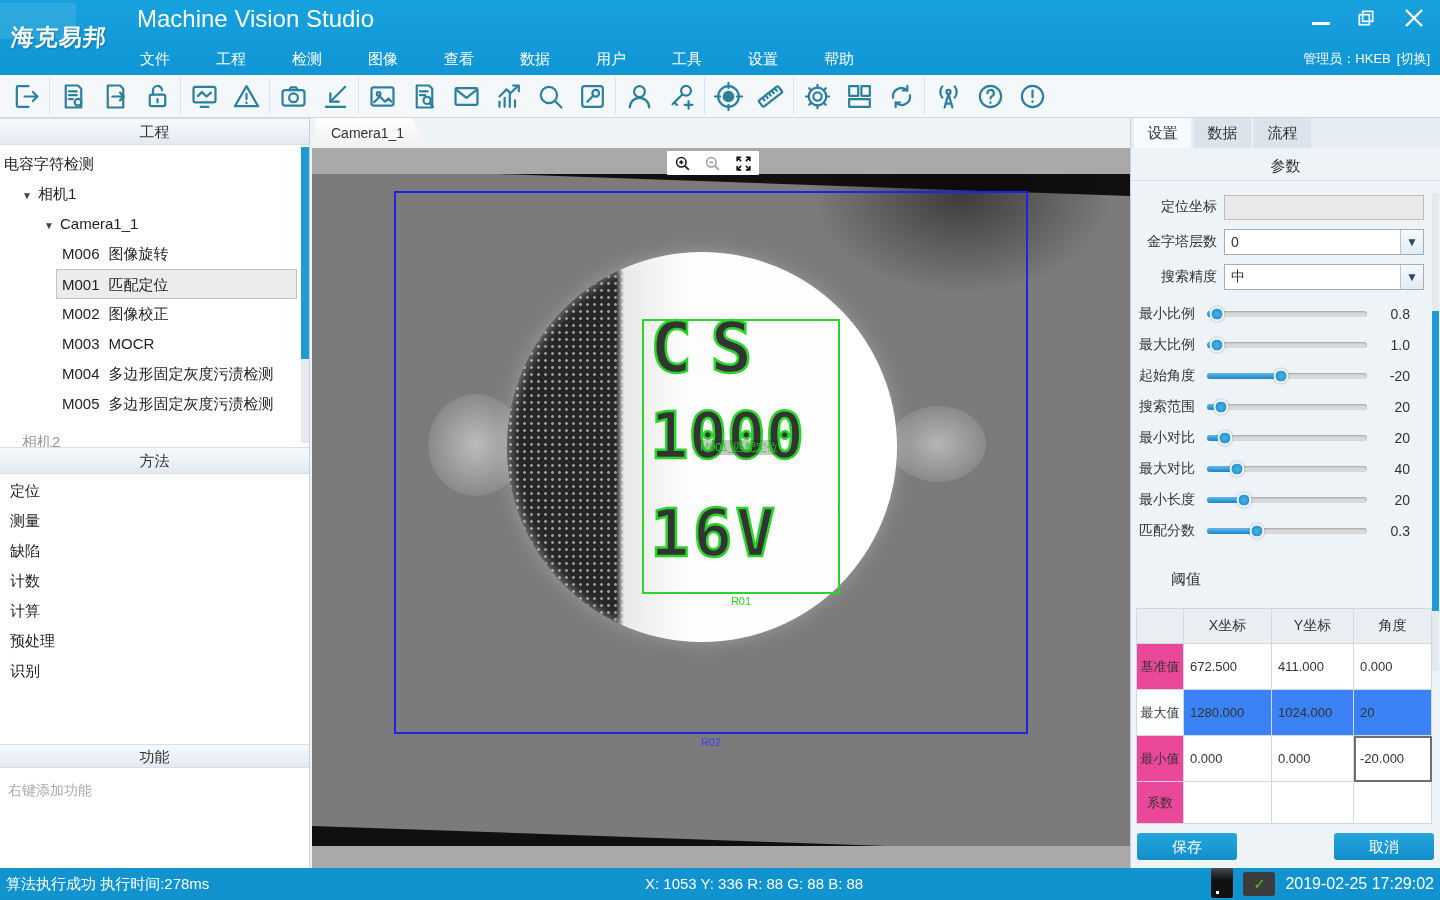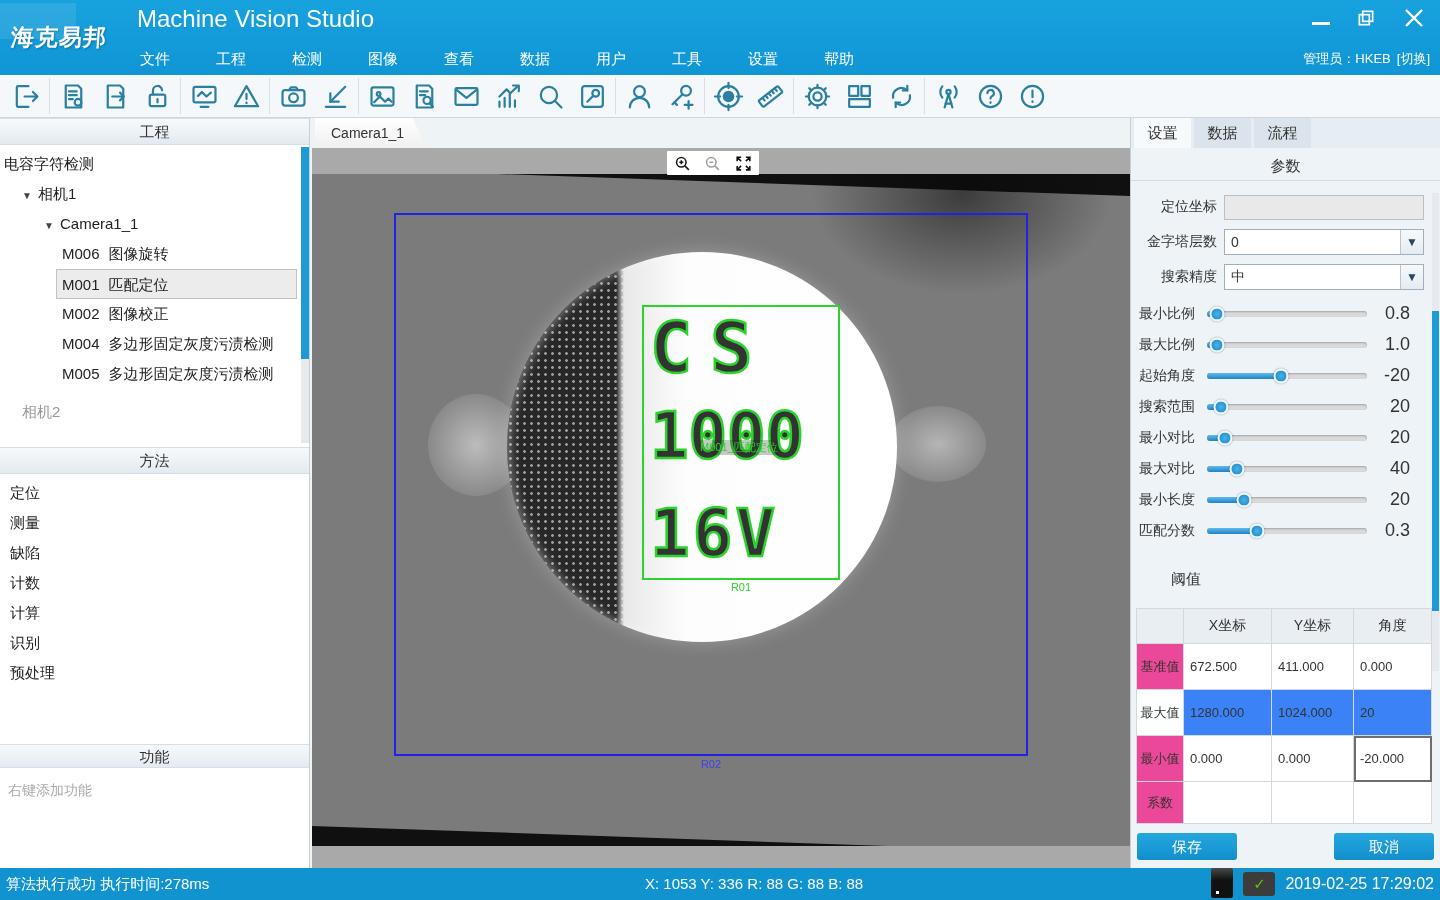--- a/index.html
+++ b/index.html
@@ -44,21 +44,21 @@
   .ind0 { padding-left:4px; }
   .ind1 { padding-left:22px; }
   .ind2 { padding-left:44px; }
   .ind3 { padding-left:62px; }
   .trow.sel { background:#ececec; border:1px solid #c3c3c3; margin-left:56px; margin-right:12px;
               padding-left:5px; }
   .trow.dim { color:#9a9a9a;margin-top:8px; }
   .tscroll { position:absolute; right:0; top:2px; width:8px; height:296px; background:#e7eaec; }
   .tthumb  { position:absolute; left:0; top:0; width:8px; height:212px; background:#1e9ad6; }
   .methodsarea { padding-top:4px; height:270px; }
-  .mrow { height:30px; line-height:30px; font-size:15px; padding-left:10px; color:#222; }
+  .mrow { height:30px; line-height:30px; font-size:15px; padding-left:10px; color:#222;font-family:Liberation Mono, monospace; }
   .funchead { height:24px; line-height:23px; }
   .funchint { padding:14px 0 0 8px; font-size:14px; color:#aaa; }
 
   
   .center { position:absolute; left:310px; top:118px; bottom:32px; width:820px; background:#eef3f6; }
   .tabbar { height:30px; position:relative; }
   .vtab { position:absolute; left:5px; top:0; width:112px; height:30px;
           background:linear-gradient(#ffffff,#f0f0f0);
           clip-path:polygon(0 0,87% 0,100% 100%,0 100%);
           font-size:14px; color:#333; line-height:30px; padding-left:16px; }
@@ -76,32 +76,32 @@
   .lead-l { position:absolute; left:116px; top:220px; width:96px; height:102px; border-radius:50%;
             background:radial-gradient(#bcbcbc,#868686 75%); }
   .lead-r { position:absolute; left:578px; top:232px; width:96px; height:76px; border-radius:50%;
             background:radial-gradient(#b5b5b5,#878787 75%); }
   .cap { position:absolute; left:195px; top:78px; width:390px; height:390px; border-radius:50%;
          overflow:hidden; background:linear-gradient(90deg,#272727 0 28%,#e8e8e8 30%,#fdfdfd 46%,#ffffff);
          box-shadow:inset 4px 0 10px rgba(255,255,255,.35), 0 0 18px rgba(255,255,255,.25); }
   .cap::before { content:""; position:absolute; left:0; top:0; width:30%; height:100%;
          background-image:radial-gradient(rgba(235,235,235,.6) 1px, transparent 1.7px);
          background-size:7px 7px; }
-  .groi { position:absolute; left:330px; top:131px; width:198px; height:275px; border:2px solid #2bd42b; }
+  .groi { position:absolute; left:330px; top:145px; width:198px; height:275px; border:2px solid #2bd42b; }
   .glabel { position:absolute; left:50%; bottom:-15px; transform:translateX(-50%);
             color:#2bd42b; font-size:11px; }
   .ptext { position:absolute; left:338px; top:130px; color:#333;
            font-family:"DejaVu Sans Mono",monospace; font-weight:bold; font-size:70px; line-height:88px;
            -webkit-text-stroke:2.5px #2bd42b; }
   .ptext .l1 { letter-spacing:18px; }
   .ptext .l2 { letter-spacing:0px; font-size:64px; }
   .ptext .l3 { letter-spacing:3px; font-size:66px; margin-top:10px; }
   .match-label { position:absolute; left:388px; top:266px; font-size:11px; color:#2bd42b;
                  -webkit-text-stroke:0; background:rgba(40,40,40,.25); }
-  .broi { position:absolute; left:82px; top:39px; width:634px; height:543px; border:2px solid #2121e8; }
+  .broi { position:absolute; left:82px; top:17px; width:634px; height:543px; border:2px solid #2121e8; }
   .blabel { position:absolute; left:50%; bottom:-16px; transform:translateX(-50%);
             color:#4040f2; font-size:11px; }
 
   
   .inspector { position:absolute; right:0; top:118px; width:310px; bottom:32px; background:#eef3f8;
                border-left:1px solid #c6d0d8; }
   .itabs { height:30px; display:flex; padding-left:3px; background:#e6edf3; }
   .itab { width:57px; text-align:center; line-height:30px; font-size:15px; color:#333;
           background:#dbe4ec; margin-right:3px; }
   .itab.active { background:#f7fafc; }
@@ -117,21 +117,21 @@
                  color:#25486b; font-size:12px; display:flex; align-items:center; justify-content:center; }
   .srow { display:flex; align-items:center; height:31px; }
   .slabel { width:66px; font-size:14px; }
   .strack { position:relative; width:160px; height:6px; background:#dadada; border-radius:3px;
             margin:0 6px 0 2px; box-shadow:inset 0 1px 2px rgba(0,0,0,.25); }
   .sfill { position:absolute; left:0; top:0; height:100%; border-radius:3px;
            background:linear-gradient(#63b9e8,#1b84c8); }
   .sthumb { position:absolute; top:50%; width:15px; height:15px; border-radius:50%;
             background:radial-gradient(#4db1e6,#1486c6); border:2px solid #eaf5fc;
             box-shadow:0 0 2px rgba(0,0,0,.45); transform:translate(-50%,-50%); }
-  .sval { flex:1; text-align:right; font-size:18px; padding-right:22px; }
+  .sval { flex:1; text-align:right; font-size:14px; padding-right:22px; }
   .vscroll { position:absolute; right:1px; top:75px; width:7px; height:478px; background:#e6eaee; }
   .vthumb { position:absolute; left:0; top:118px; width:7px; height:300px; background:#1e9ad6; }
   .thr-header { position:absolute; top:452px; left:0; right:8px; font-size:15px;margin-left:40px; }
   .ptable { position:absolute; top:490px; left:5px; display:grid;
             grid-template-columns:47px 88px 82px 78px; border-top:1px solid #d2d8dd; border-left:1px solid #d2d8dd; }
   .cell { border-right:1px solid #d2d8dd; border-bottom:1px solid #d2d8dd; font-size:13px;
           display:flex; align-items:center; }
   .c-h { height:35px; justify-content:center; background:#e9eef3; font-size:14px; }
   .c-l { justify-content:center; background:#ec4899; }
   .c-v { padding-left:6px; background:#fff; }
@@ -374,36 +374,37 @@
 
 <div class="sidebar">
   <div class="shead">工程</div>
   <div class="treearea">
     <div class="trow ind0"><span>电容字符检测</span></div>
     <div class="trow ind1"><span class="tarrow">▼</span><span>相机1</span></div>
     <div class="trow ind2"><span class="tarrow">▼</span><span>Camera1_1</span></div>
     <div class="trow ind3"><span class="tcode">M006</span><span>图像旋转</span></div>
     <div class="trow ind3 sel"><span class="tcode">M001</span><span>匹配定位</span></div>
     <div class="trow ind3"><span class="tcode">M002</span><span>图像校正</span></div>
+    <div class="trow ind3"><span class="tcode">M003</span><span>MOCR</span></div>
     <div class="trow ind3"><span class="tcode">M004</span><span>多边形固定灰度污渍检测</span></div>
     <div class="trow ind3"><span class="tcode">M005</span><span>多边形固定灰度污渍检测</span></div>
     <div class="trow ind1 dim"><span>相机2</span></div>
     <div class="tscroll">
         <div class="tthumb"></div>
       </div>
   </div>
   <div class="shead">方法</div>
   <div class="methodsarea">
     <div class="mrow">定位</div>
     <div class="mrow">测量</div>
     <div class="mrow">缺陷</div>
     <div class="mrow">计数</div>
     <div class="mrow">计算</div>
+    <div class="mrow">预处理</div>
     <div class="mrow">识别</div>
-    <div class="mrow">预处理</div>
   </div>
   <div class="shead funchead">功能</div>
   <div class="funchint">右键添加功能</div>
 </div>
 
 <div class="center">
   <div class="tabbar">
     <div class="vtab">Camera1_1</div>
   </div>
   <div class="viewer">

